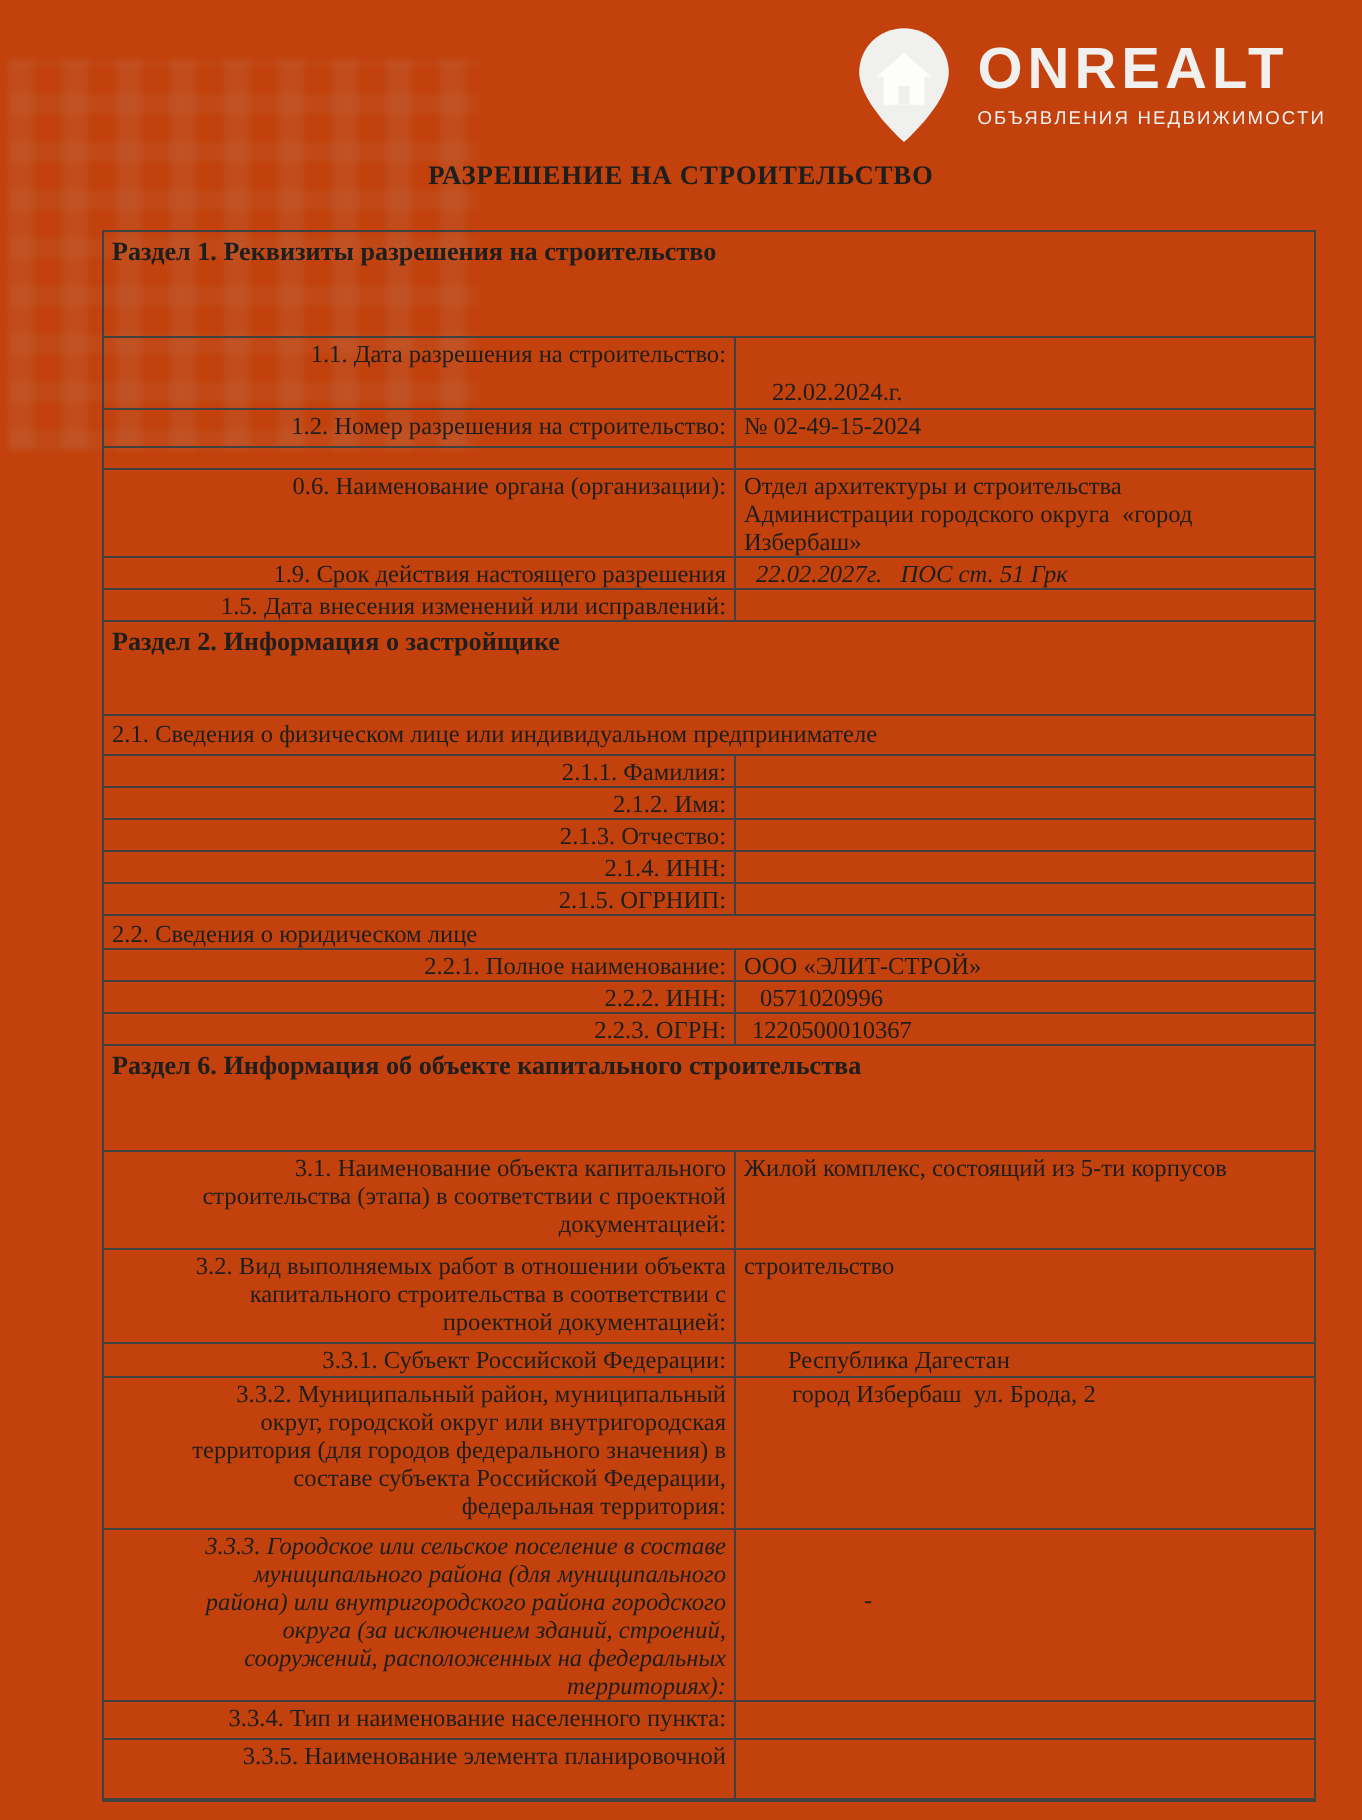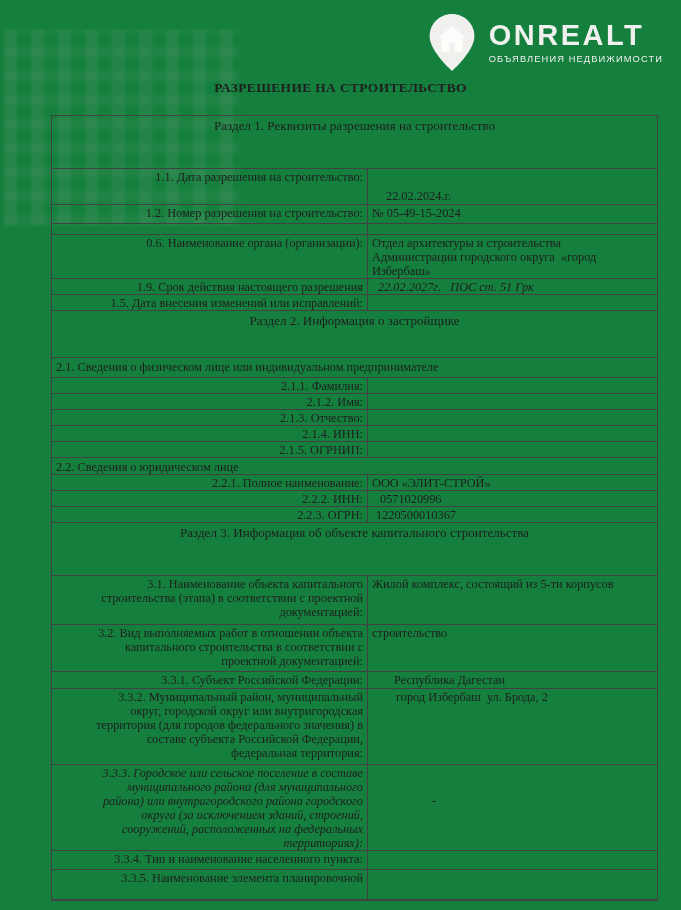--- a/index.html
+++ b/index.html
@@ -1,18 +1,18 @@
 <!DOCTYPE html>
 <html><head>
 <meta charset="utf-8">
 <style>
   html,body { margin:0; padding:0; background:#ffffff; }
   .page {
     position:relative; width:681px; height:910px; overflow:hidden;
-    background:#15803d; color:#1e1e1e;
+    background:#c2410c; color:#1e1e1e;
     font-family:"Liberation Serif", serif; font-size:12.3px; line-height:14px;
   }
   
   .scan-texture {
     position:absolute; left:4px; top:30px; width:235px; height:195px;
     background-image:
       repeating-linear-gradient(90deg, rgba(185,185,182,.20) 0 13px, transparent 13px 27px),
       repeating-linear-gradient(0deg, rgba(185,185,182,.14) 0 10px, transparent 10px 24px);
     filter:blur(1.6px); opacity:.45; pointer-events:none;
   }
@@ -40,21 +40,21 @@
   .tbl {
     position:absolute; top:115px; left:51px; width:607px;
     border:1px solid #414141; box-sizing:border-box; background:transparent;
   }
   .tr { display:flex; border-bottom:1px solid #414141; min-height:15px; box-sizing:border-box; }
   .tbl .tr:last-child { border-bottom:1px solid #414141; }
   .td { box-sizing:border-box; white-space:pre-line; }
   .td-label { width:316px; border-right:1px solid #414141; padding:1px 4px 0 4px;text-align:right; }
   .td-value { flex:1; padding:1px 4px 0 4px; }
   .tr-section {
-    display:block; text-align:center; font-weight:normal; font-size:13.1px;
+    display:block; font-weight:bold; font-size:13.1px;
     padding:3px 4px 0 4px; white-space:pre-line;
   }
   .tr-full { display:block; padding:2px 4px 0 4px; white-space:pre-line; }
   
   [data-row="sec1"]   { min-height:53px; }
   [data-row="sec2"]   { min-height:47px; }
   [data-row="sec3"]   { min-height:53px; }
   [data-row="1.1"]    { min-height:36px; }
   [data-row="1.1"] .td-value { display:flex; align-items:flex-end; padding-left:18px; padding-bottom:1px; }
   [data-row="1.2"]    { min-height:19px; }
@@ -96,21 +96,21 @@
   <div class="doc-title">РАЗРЕШЕНИЕ НА СТРОИТЕЛЬСТВО</div>
 
   <div class="tbl">
       <div data-row="sec1" class="tr tr-section">Раздел 1. Реквизиты разрешения на строительство</div>
       <div data-row="1.1" class="tr tr-pair">
         <div class="td td-label">1.1. Дата разрешения на строительство:</div>
         <div class="td td-value">22.02.2024.г.</div>
       </div>
       <div data-row="1.2" class="tr tr-pair">
         <div class="td td-label">1.2. Номер разрешения на строительство:</div>
-        <div class="td td-value">№ 05-49-15-2024</div>
+        <div class="td td-value">№ 02-49-15-2024</div>
       </div>
       <div data-row="gap1" class="tr tr-pair">
         <div class="td td-label"></div>
         <div class="td td-value"></div>
       </div>
       <div data-row="1.3" class="tr tr-pair">
         <div class="td td-label">0.6. Наименование органа (организации):</div>
         <div class="td td-value">Отдел архитектуры и строительства
 Администрации городского округа &nbsp;«город
 Избербаш»</div>
@@ -151,21 +151,21 @@
         <div class="td td-value">ООО «ЭЛИТ-СТРОЙ»</div>
       </div>
       <div data-row="2.2.2" class="tr tr-pair">
         <div class="td td-label">2.2.2. ИНН:</div>
         <div class="td td-value">0571020996</div>
       </div>
       <div data-row="2.2.3" class="tr tr-pair">
         <div class="td td-label">2.2.3. ОГРН:</div>
         <div class="td td-value">1220500010367</div>
       </div>
-      <div data-row="sec3" class="tr tr-section">Раздел 3. Информация об объекте капитального строительства</div>
+      <div data-row="sec3" class="tr tr-section">Раздел 6. Информация об объекте капитального строительства</div>
       <div data-row="3.1" class="tr tr-pair">
         <div class="td td-label">3.1. Наименование объекта капитального
 строительства (этапа) в соответствии с проектной
 документацией:</div>
         <div class="td td-value">Жилой комплекс, состоящий из 5-ти корпусов</div>
       </div>
       <div data-row="3.2" class="tr tr-pair">
         <div class="td td-label">3.2. Вид выполняемых работ в отношении объекта
 капитального строительства в соответствии с
 проектной документацией:</div>

